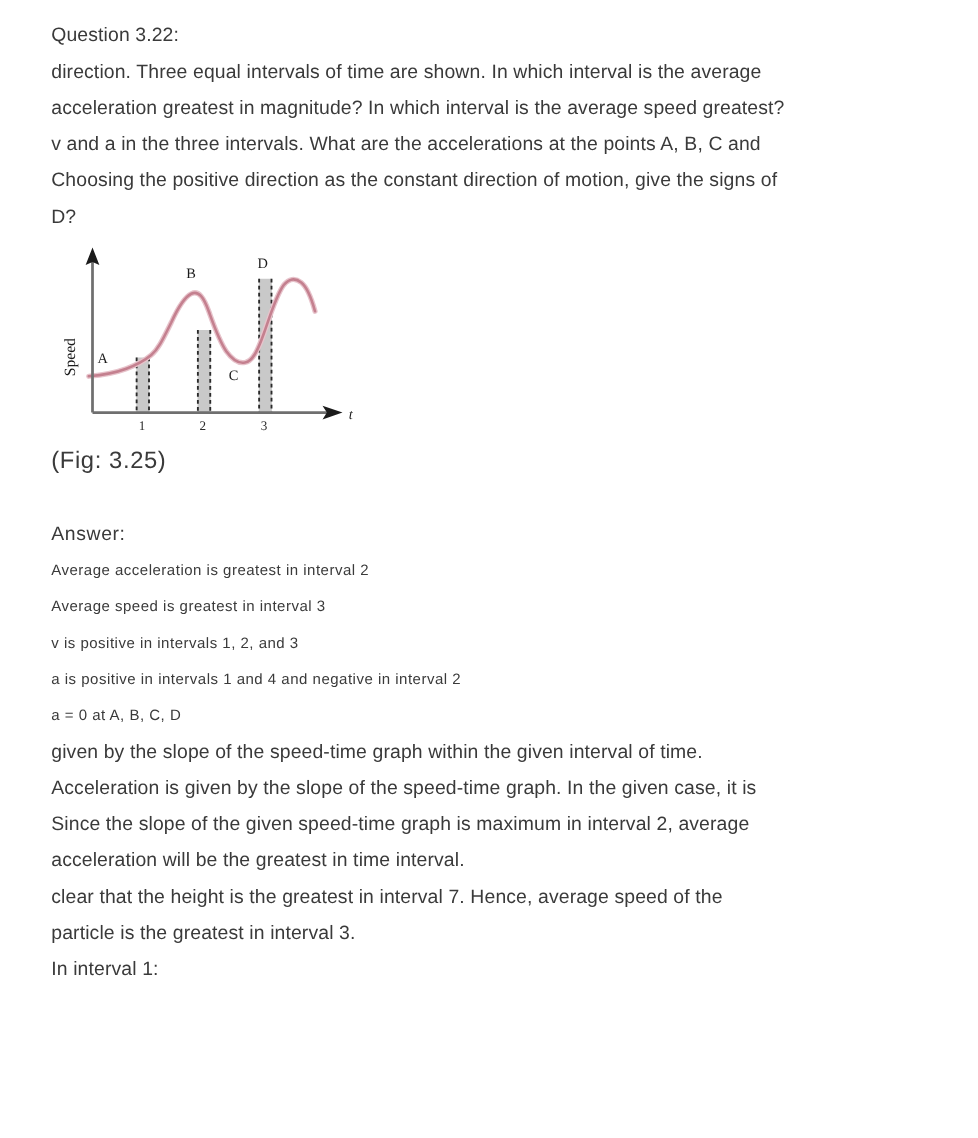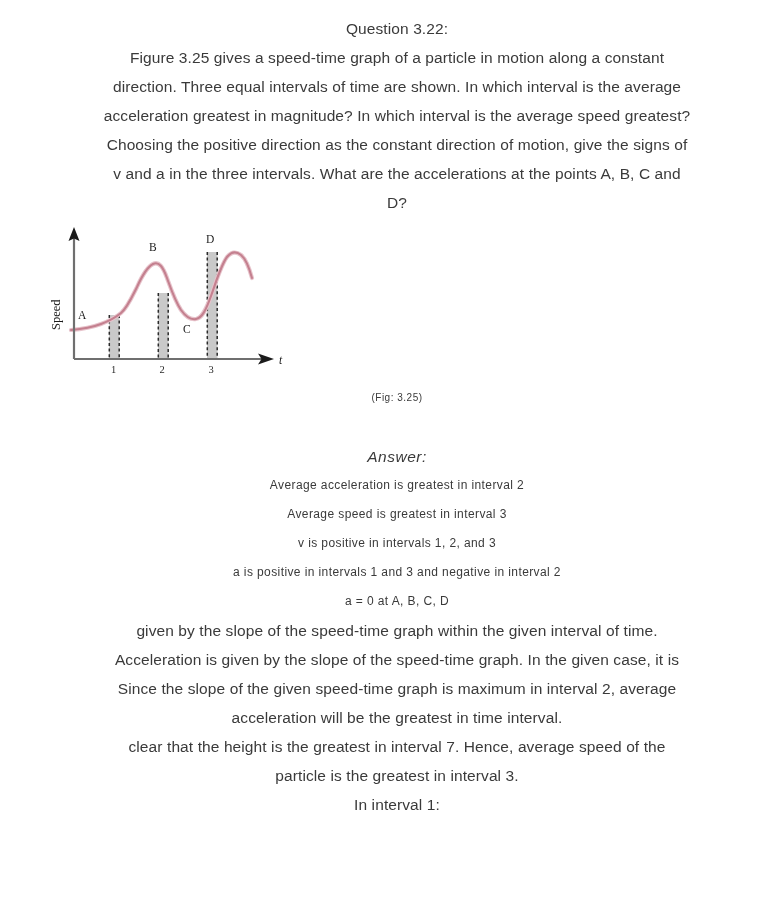--- a/index.html
+++ b/index.html
@@ -19,44 +19,42 @@
     position: absolute;
     left: 0; top: 0;
     width: 782px;
     height: 910px;
   }
   .content {
     position: absolute;
     left: 41px;
     top: 14px;
     width: 712px;
-    text-align: center;
   }
   .qline {
     font-size: 15.5px;
     line-height: 29px;
     color: #3a3a3a;
     letter-spacing: 0.1px;
     white-space: pre-wrap;
   }
   .ans-head {
     font-size: 15.5px;
     line-height: 29px;
     color: #3a3a3a;
     letter-spacing: 0.5px;
-    font-style: italic;
   }
   .ans-list {
     font-size: 12px;
     line-height: 29px;
     color: #3a3a3a;
     letter-spacing: 0.4px;
   }
   .figcap {
-    font-size: 10px;
+    font-size: 19px;
     line-height: 29px;
     color: #3a3a3a;
     letter-spacing: 0.5px;
   }
   .spacer-md { height: 30px; }
 
   
   .figure-wrap {
     position: relative;
     width: 250px;
@@ -116,25 +114,24 @@
   .arrow-head-t { fill: #1b1b1b; }
 </style>
 </head>
 <body>
 
 <div class="page">
   <div class="content">
 
     <div class="qline">Question 3.22:</div>
 
-    <div class="qline">Figure 3.25 gives a speed-time graph of a particle in motion along a constant</div>
     <div class="qline">direction. Three equal intervals of time are shown. In which interval is the average</div>
     <div class="qline">acceleration greatest in magnitude? In which interval is the average speed greatest?</div>
+    <div class="qline">v and a in the three intervals. What are the accelerations at the points A, B, C and</div>
     <div class="qline">Choosing the positive direction as the constant direction of motion, give the signs of</div>
-    <div class="qline">v and a in the three intervals. What are the accelerations at the points A, B, C and</div>
     <div class="qline">D?</div>
 
     <div class="figure-wrap">
       <svg width="250" height="160" viewBox="0 0 250 160">
 
         <g>
           <rect class="band" x="68" y="92" width="10.5" height="44"></rect>
           <line class="band-edge" x1="68.3" y1="92" x2="68.3" y2="136"></line>
           <line class="band-edge" x1="78.2" y1="92" x2="78.2" y2="136"></line>
         </g>
@@ -194,21 +191,21 @@
 
     <div class="figcap">(Fig: 3.25)</div>
 
     <div class="spacer-md"></div>
 
     <div class="ans-head">Answer:</div>
 
     <div class="ans-list">Average acceleration is greatest in interval 2</div>
     <div class="ans-list">Average speed is greatest in interval 3</div>
     <div class="ans-list">v is positive in intervals 1, 2, and 3</div>
-    <div class="ans-list">a is positive in intervals 1 and 3 and negative in interval 2</div>
+    <div class="ans-list">a is positive in intervals 1 and 4 and negative in interval 2</div>
     <div class="ans-list">a = 0 at A, B, C, D</div>
 
     <div class="qline">given by the slope of the speed-time graph within the given interval of time.</div>
     <div class="qline">Acceleration is given by the slope of the speed-time graph. In the given case, it is</div>
     <div class="qline">Since the slope of the given speed-time graph is maximum in interval 2, average</div>
     <div class="qline">acceleration will be the greatest in time interval.</div>
     <div class="qline">clear that the height is the greatest in interval 7. Hence, average speed of the</div>
     <div class="qline">particle is the greatest in interval 3.</div>
     <div class="qline">In interval 1:</div>
 

